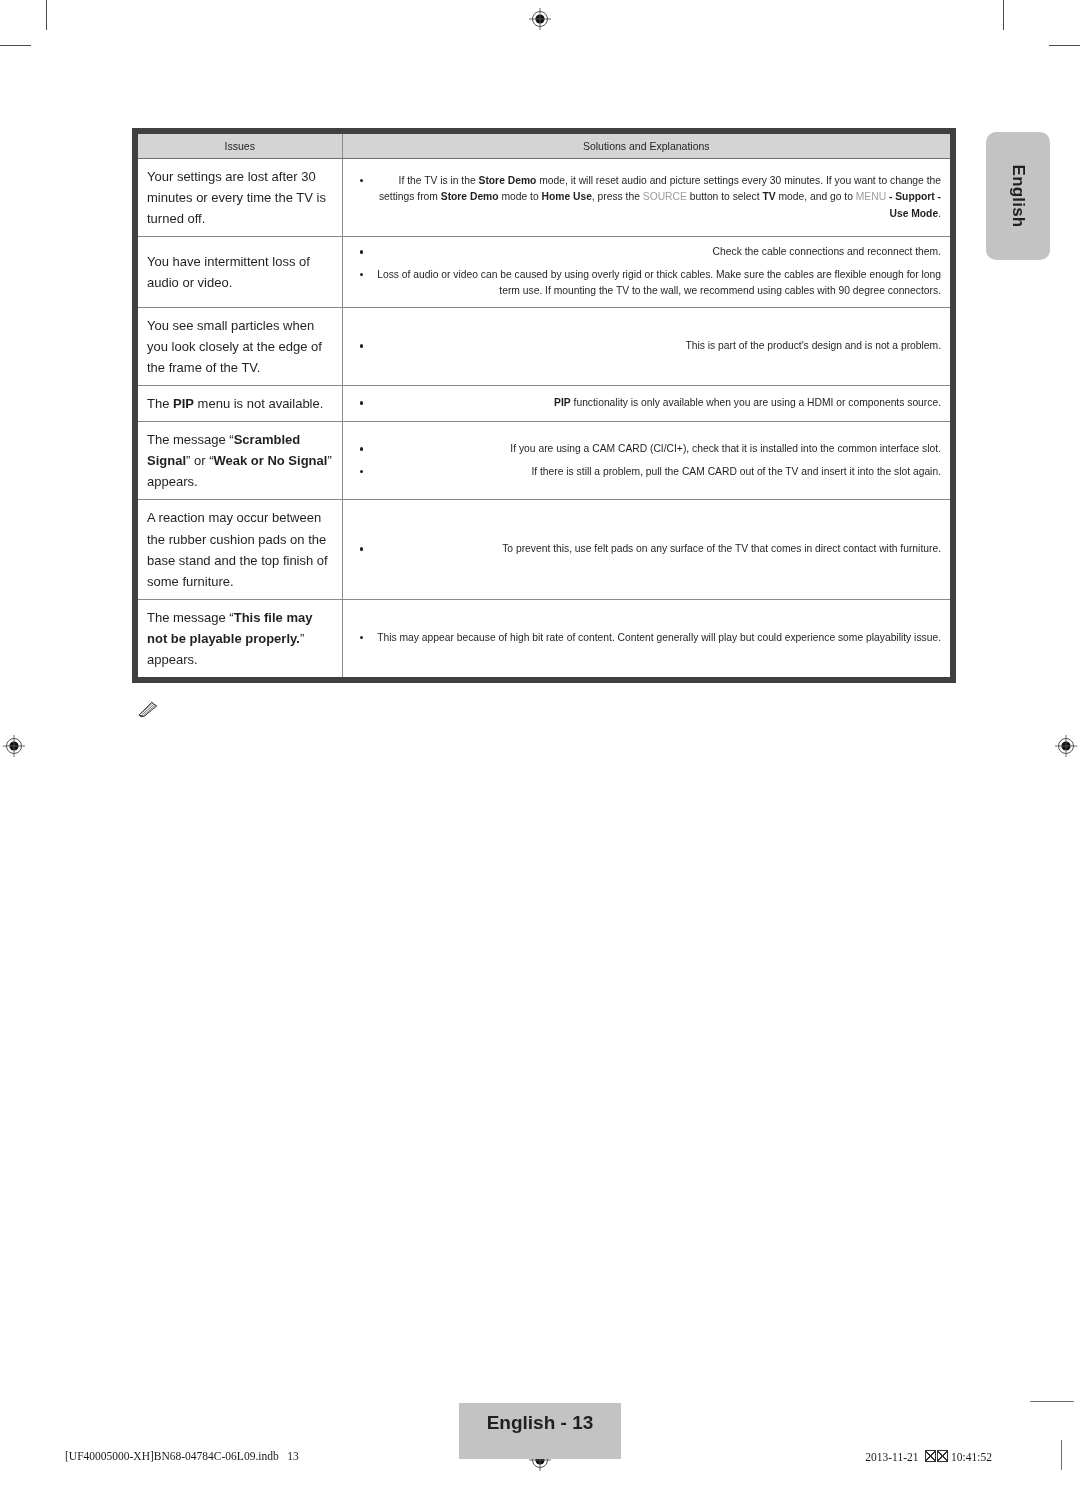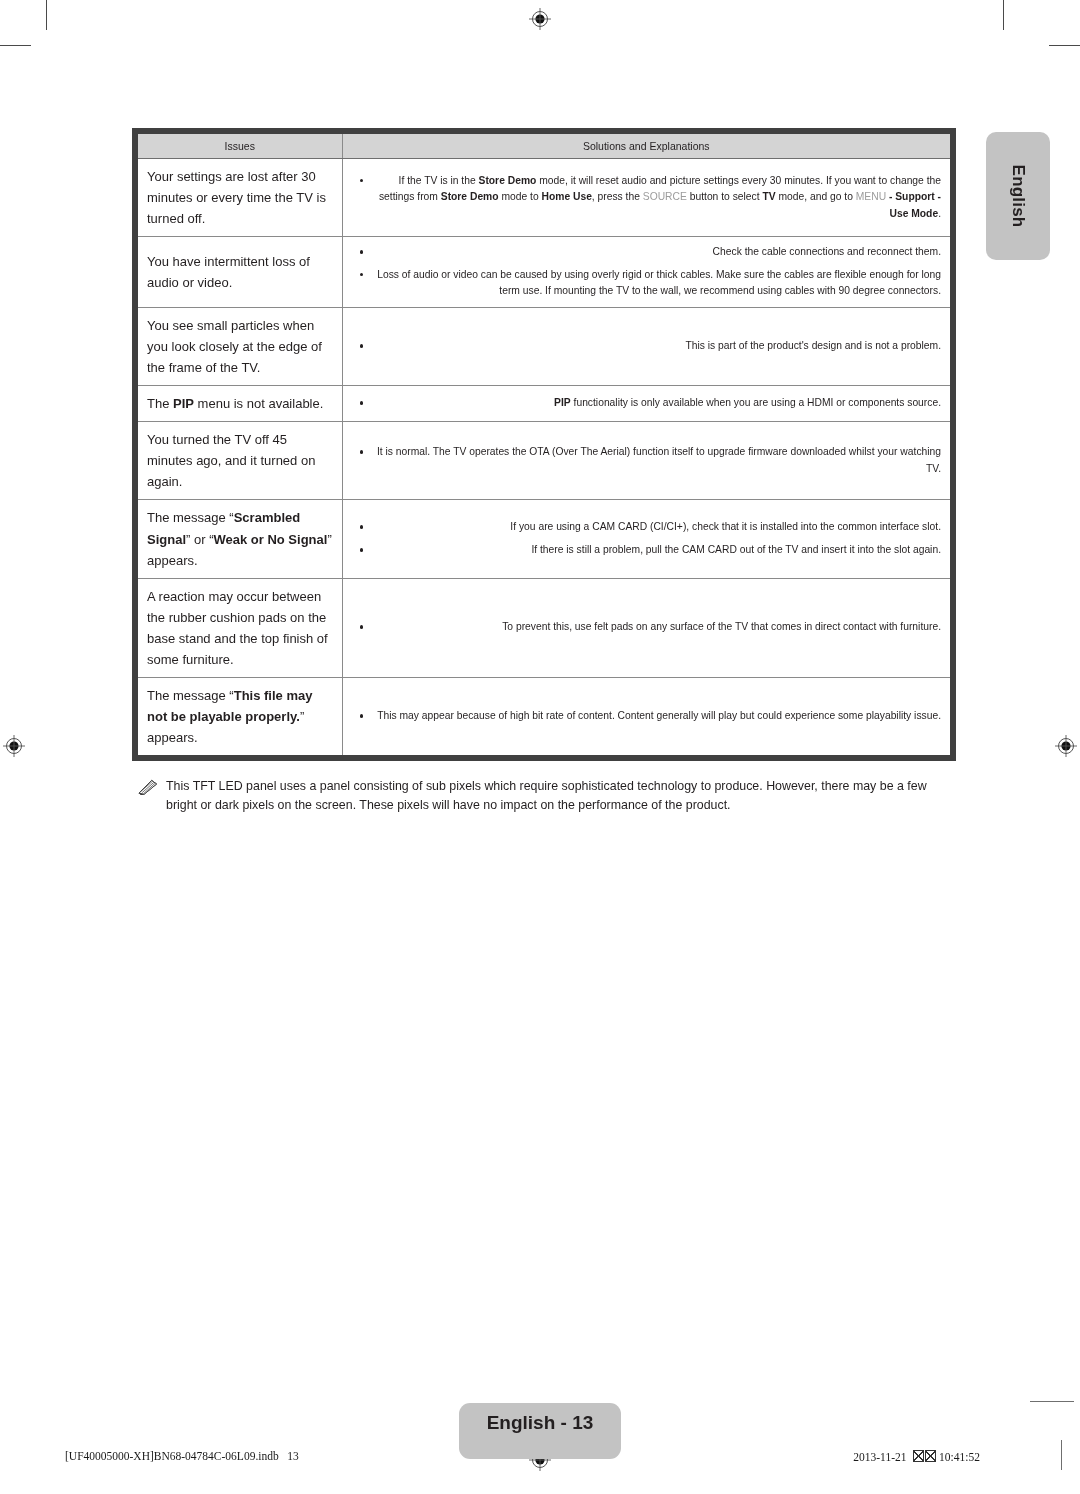--- a/index.html
+++ b/index.html
@@ -135,39 +135,39 @@
   }
 
   
   .page-badge {
     position: absolute;
     left: 459px;
     top: 1403px;
     width: 162px;
     height: 56px;
     background: #c3c3c3;
-    border-radius: 11px;
+    border-radius: 0;
   }
   .page-badge span {
     position: absolute;
     top: 9px;
     left: 0;
     right: 0;
     text-align: center;
     font-size: 19px;
     font-weight: bold;
     color: #231f20;
   }
 
   
   .footer-line {
     position: absolute;
     bottom: 28px;
     left: 0;
-    right: 12px;
+    right: 0;
     height: 16px;
     font-family: "Liberation Serif", serif;
     font-size: 11.5px;
     color: #1a1a1a;
   }
   .footer-left  { position: absolute; left: 65px;  top: 0; white-space: pre; }
   .footer-right { position: absolute; right: 88px; top: 0; white-space: pre; }
   .tofu {
     display: inline-block;
     width: 9px; height: 10px;
@@ -280,28 +280,20 @@
             <ul class="sol-list">
               <li>This is part of the product's design and is not a problem.</li>
             </ul>
           </td>
         </tr>
         <tr>
           <td class="issue-cell">The <b>PIP</b> menu is not available.</td>
           <td class="sol-cell">
             <ul class="sol-list">
               <li><b>PIP</b> functionality is only available when you are using a HDMI or components source.</li>
-            </ul>
-          </td>
-        </tr>
-        <tr>
-          <td class="issue-cell">You turned the TV off 45 minutes ago, and it turned on again.</td>
-          <td class="sol-cell">
-            <ul class="sol-list">
-              <li>It is normal. The TV operates the OTA (Over The Aerial) function itself to upgrade firmware downloaded whilst your watching TV.</li>
             </ul>
           </td>
         </tr>
         <tr>
           <td class="issue-cell">The message “<b>Scrambled Signal</b>” or “<b>Weak or No Signal</b>” appears.</td>
           <td class="sol-cell">
             <ul class="sol-list">
               <li>If you are using a CAM CARD (CI/CI+), check that it is installed into the common interface slot.</li>
               <li>If there is still a problem, pull the CAM CARD out of the TV and insert it into the slot again.</li>
             </ul>
@@ -333,21 +325,21 @@
             <path d="M4.2 13.6 L15.9 3.3" stroke="#3a3a3a" stroke-width="0.7"></path>
             <path d="M5.6 14.6 L17.1 4.3" stroke="#3a3a3a" stroke-width="0.7"></path>
             <path d="M1 14.2 L6.2 15.2 L3.0 16 Z" fill="#3a3a3a"></path>
           </svg></span></div>
       <div class="note-row"><span class="note-icon"><svg width="20" height="16" viewBox="0 0 20 16" aria-hidden="true">
             <path d="M1 14.2 L13.6 1.4 L18.6 5.0 L6.2 15.2 Z" fill="#ffffff" stroke="#3a3a3a" stroke-width="0.9"></path>
             <path d="M2.6 12.6 L14.6 2.2" stroke="#3a3a3a" stroke-width="0.7"></path>
             <path d="M4.2 13.6 L15.9 3.3" stroke="#3a3a3a" stroke-width="0.7"></path>
             <path d="M5.6 14.6 L17.1 4.3" stroke="#3a3a3a" stroke-width="0.7"></path>
             <path d="M1 14.2 L6.2 15.2 L3.0 16 Z" fill="#3a3a3a"></path>
-          </svg></span><span>This TFT LED panel uses a panel consisting of sub pixels which require sophisticated technology to produce. However, there may be a few bright or dark pixels on the screen. These pixels will have no impact on the performance of the product.</span></div>
+          </svg></span></div>
     </div>
 </div>
 
 <div class="page-badge">
   <span>English - 13</span>
 </div>
 
 <div class="footer-rule-h"></div>
 <div class="footer-rule"></div>
 <div class="footer-line">

